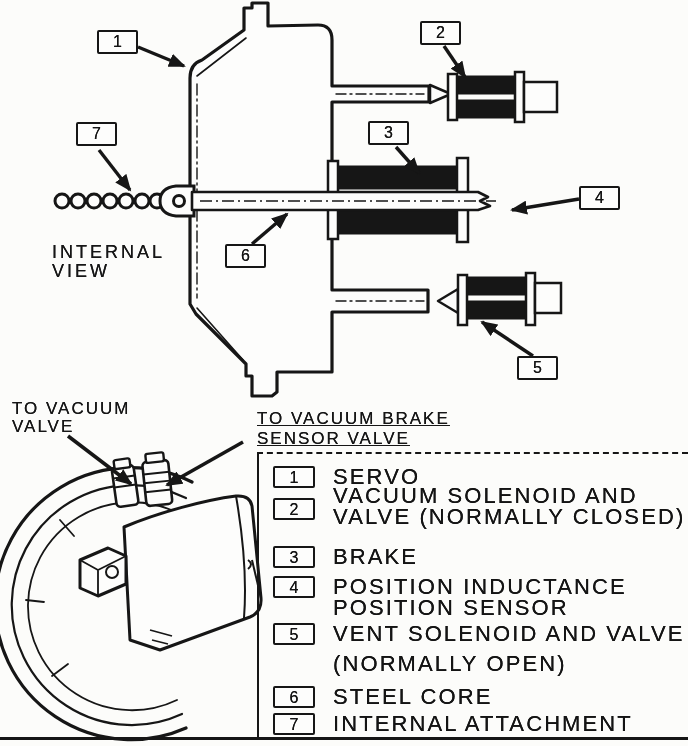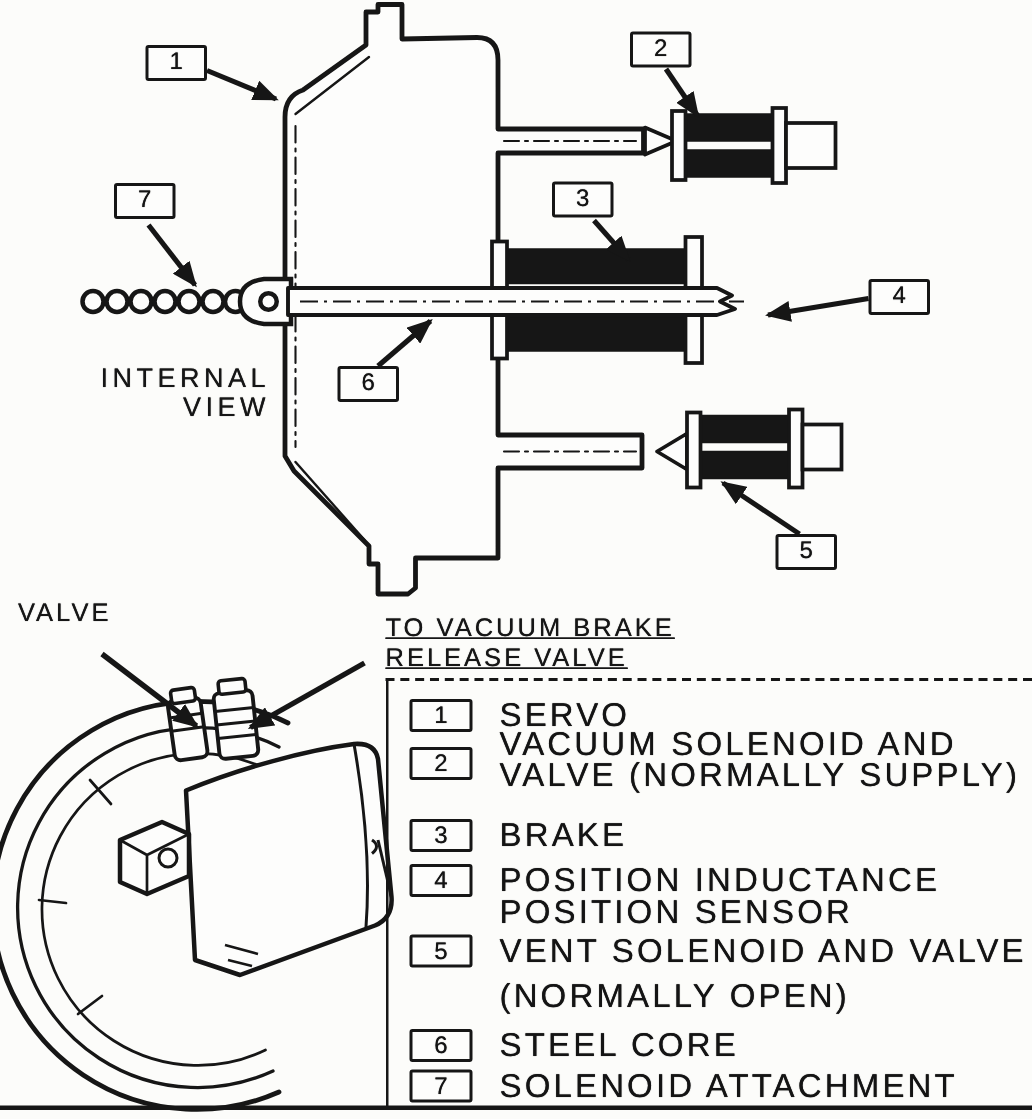--- a/index.html
+++ b/index.html
@@ -11,21 +11,21 @@
   .scan-text{
     position:absolute;color:#161616;text-shadow:0 0 .5px #161616;
     font-family:"Liberation Sans", sans-serif;white-space:nowrap;
   }
   .callout{
     position:absolute;width:41px;height:24px;border:2.5px solid #161616;
     border-radius:2px;background:#fdfdfc;display:flex;align-items:center;
     justify-content:center;font-size:16px;text-shadow:0 0 .5px #161616;
     box-sizing:border-box;
   }
-  #internal-view{left:52px;top:243px;width:128px;text-align:right;
+  #internal-view{left:52px;top:243px;width:128px;text-align:left;
     font-size:18px;letter-spacing:3px;line-height:19px;}
   #supply-label{left:12px;top:400px;font-size:17px;letter-spacing:2px;line-height:18px;}
   #brake-label{left:257px;top:409px;font-size:17px;letter-spacing:2px;line-height:20px;text-decoration:underline;}
   #legend{
     position:absolute;left:257px;top:452px;width:431px;height:287px;
     border-left:2.5px solid #161616;border-top:2.5px dashed #161616;
     box-sizing:border-box;background:transparent;
   }
   .legend-row{position:absolute;left:0;top:0;width:100%;}
   .legend-num{
@@ -182,40 +182,41 @@
   <div class="callout" style="left:517px;top:356px">5</div>
   <div class="callout" style="left:225px;top:244px">6</div>
   <div class="callout" style="left:76px;top:122px">7</div>
 
   <div id="internal-view" class="scan-text">
     <div>INTERNAL</div>
     <div>VIEW</div>
   </div>
 
   <div id="supply-label" class="scan-text">
+    <div>TO VACUUM</div>
     <div>VALVE</div>
   </div>
 
   <div id="brake-label" class="scan-text">
     <div>TO VACUUM BRAKE</div>
-    <div>RELEASE VALVE</div>
+    <div>SENSOR VALVE</div>
   </div>
 
   <div id="legend">
 
     <div class="legend-row">
       <div class="legend-num" style="top:12px">1</div>
       <div class="legend-text" style="top:13px">SERVO</div>
     </div>
 
     <div class="legend-row">
       <div class="legend-num" style="top:44px">2</div>
       <div class="legend-text" style="top:32px">
         <div>VACUUM SOLENOID AND</div>
-        <div>VALVE (NORMALLY SUPPLY)</div>
+        <div>VALVE (NORMALLY CLOSED)</div>
       </div>
     </div>
 
     <div class="legend-row">
       <div class="legend-num" style="top:92px">3</div>
       <div class="legend-text" style="top:93px">BRAKE</div>
     </div>
 
     <div class="legend-row">
       <div class="legend-num" style="top:122px">4</div>
@@ -231,20 +232,20 @@
       <div class="legend-text" style="top:200px">(NORMALLY OPEN)</div>
     </div>
 
     <div class="legend-row">
       <div class="legend-num" style="top:232px">6</div>
       <div class="legend-text" style="top:233px">STEEL CORE</div>
     </div>
 
     <div class="legend-row">
       <div class="legend-num" style="top:259px">7</div>
-      <div class="legend-text" style="top:260px">SOLENOID ATTACHMENT</div>
+      <div class="legend-text" style="top:260px">INTERNAL ATTACHMENT</div>
     </div>
 
   </div>
 
   <div id="bottom-rule"></div>
 
 </div>
 
 </body></html>

